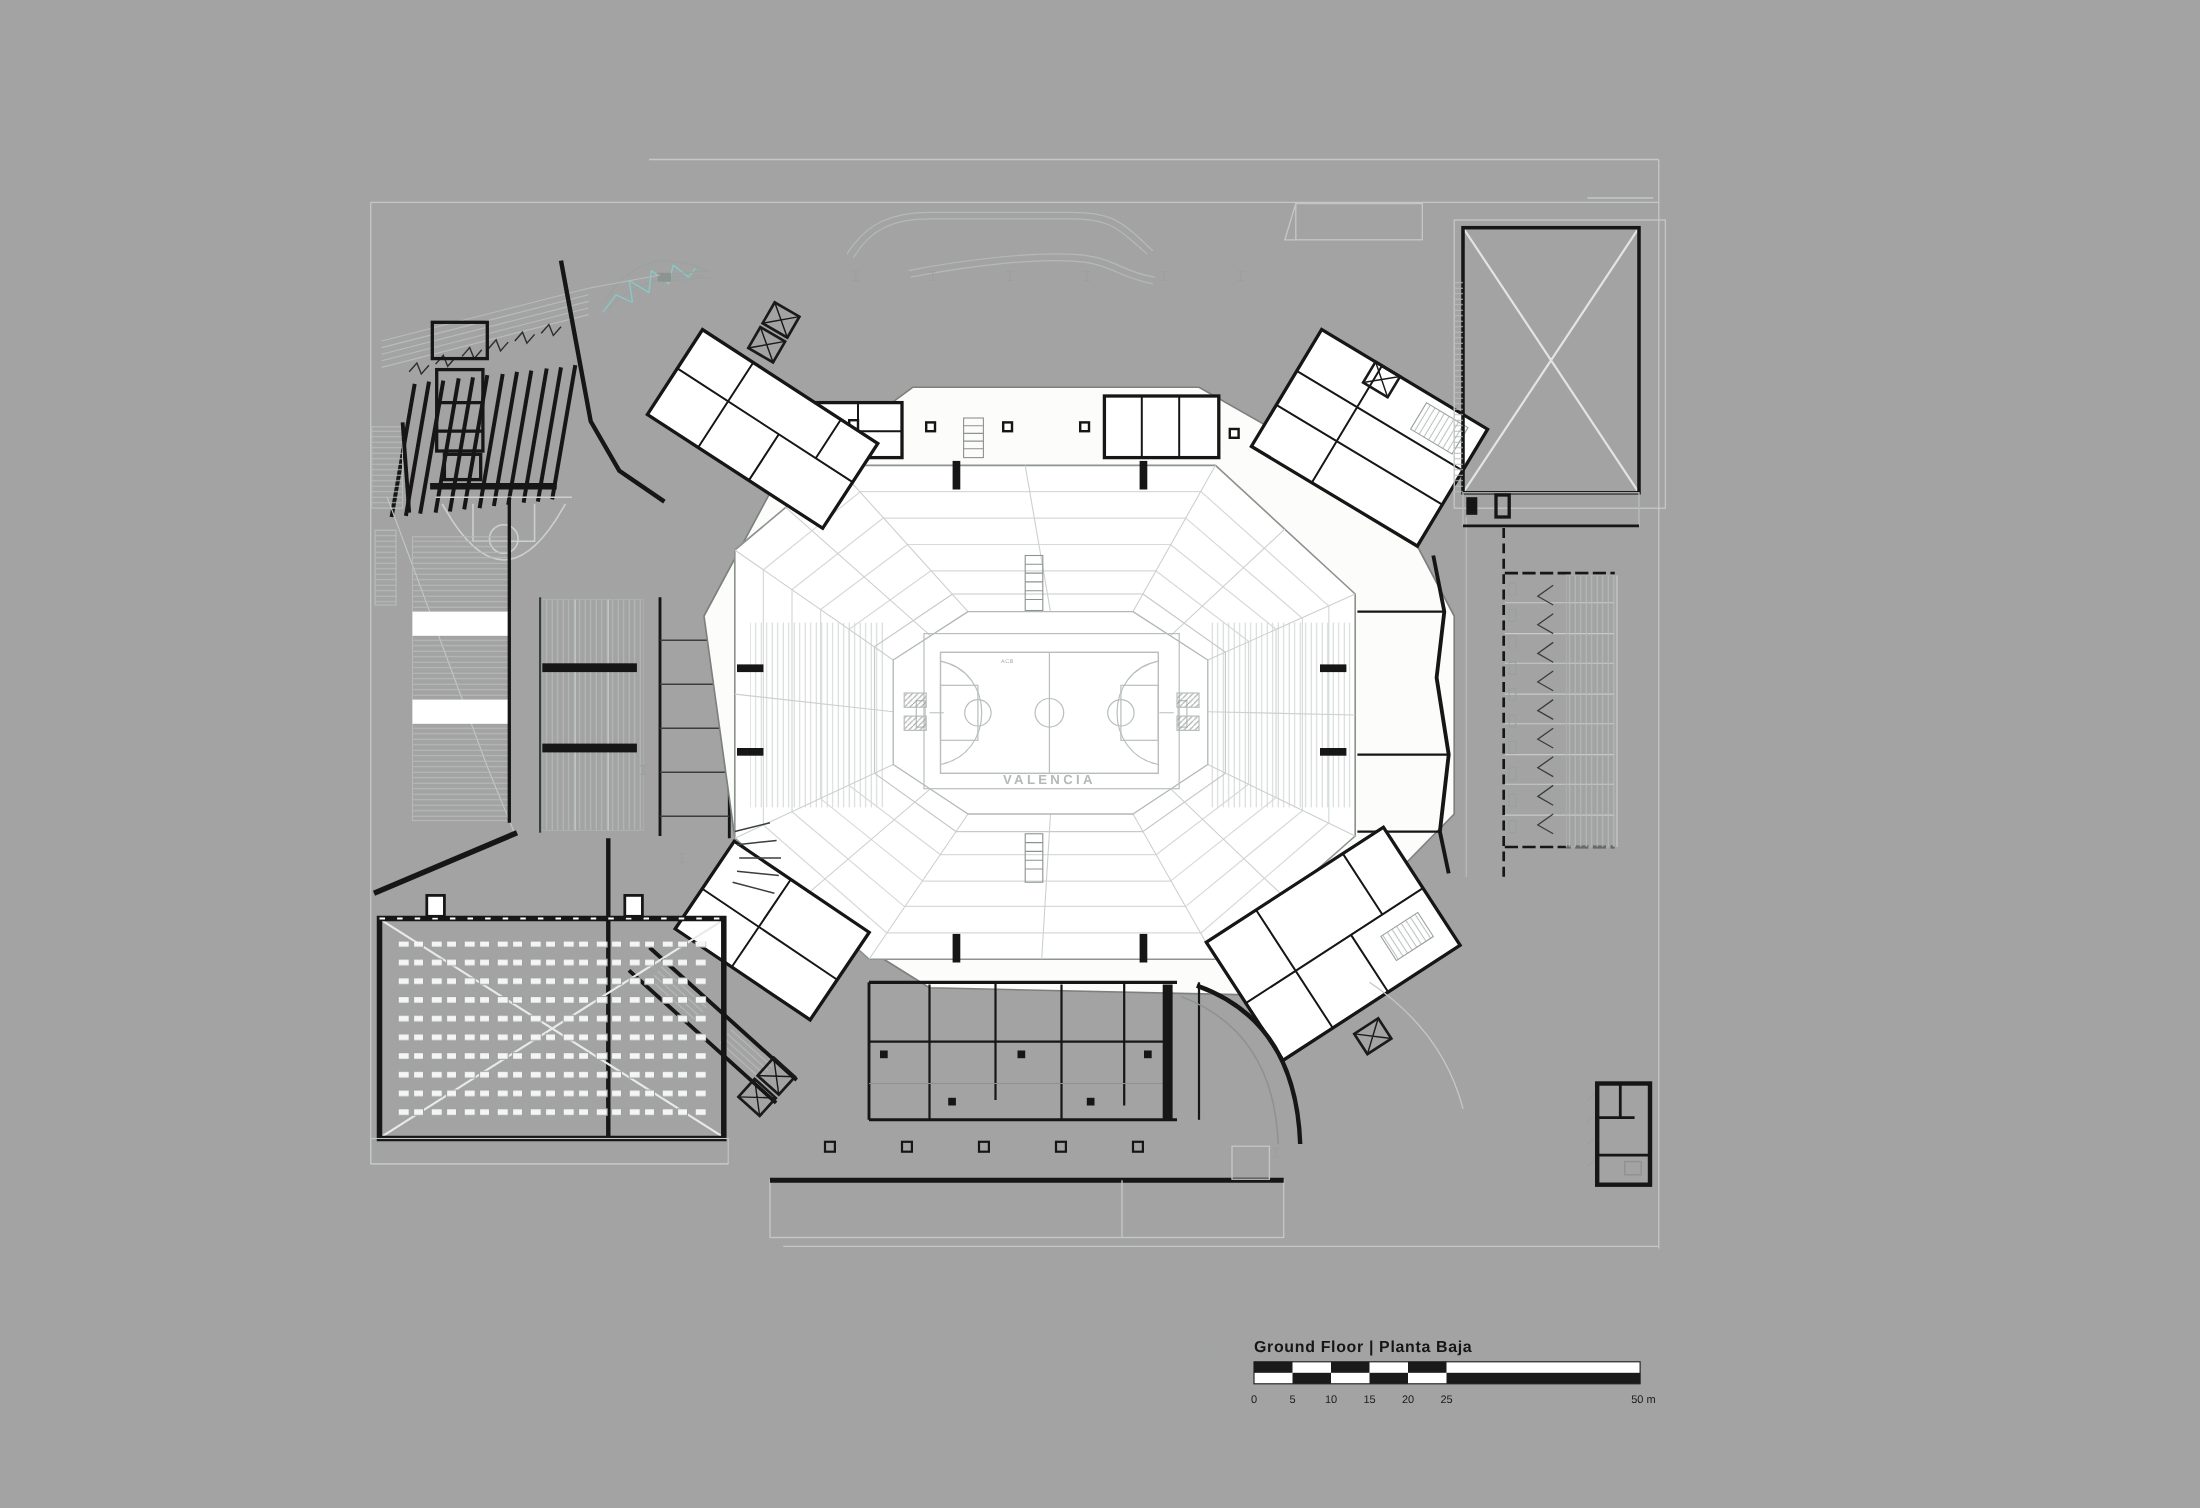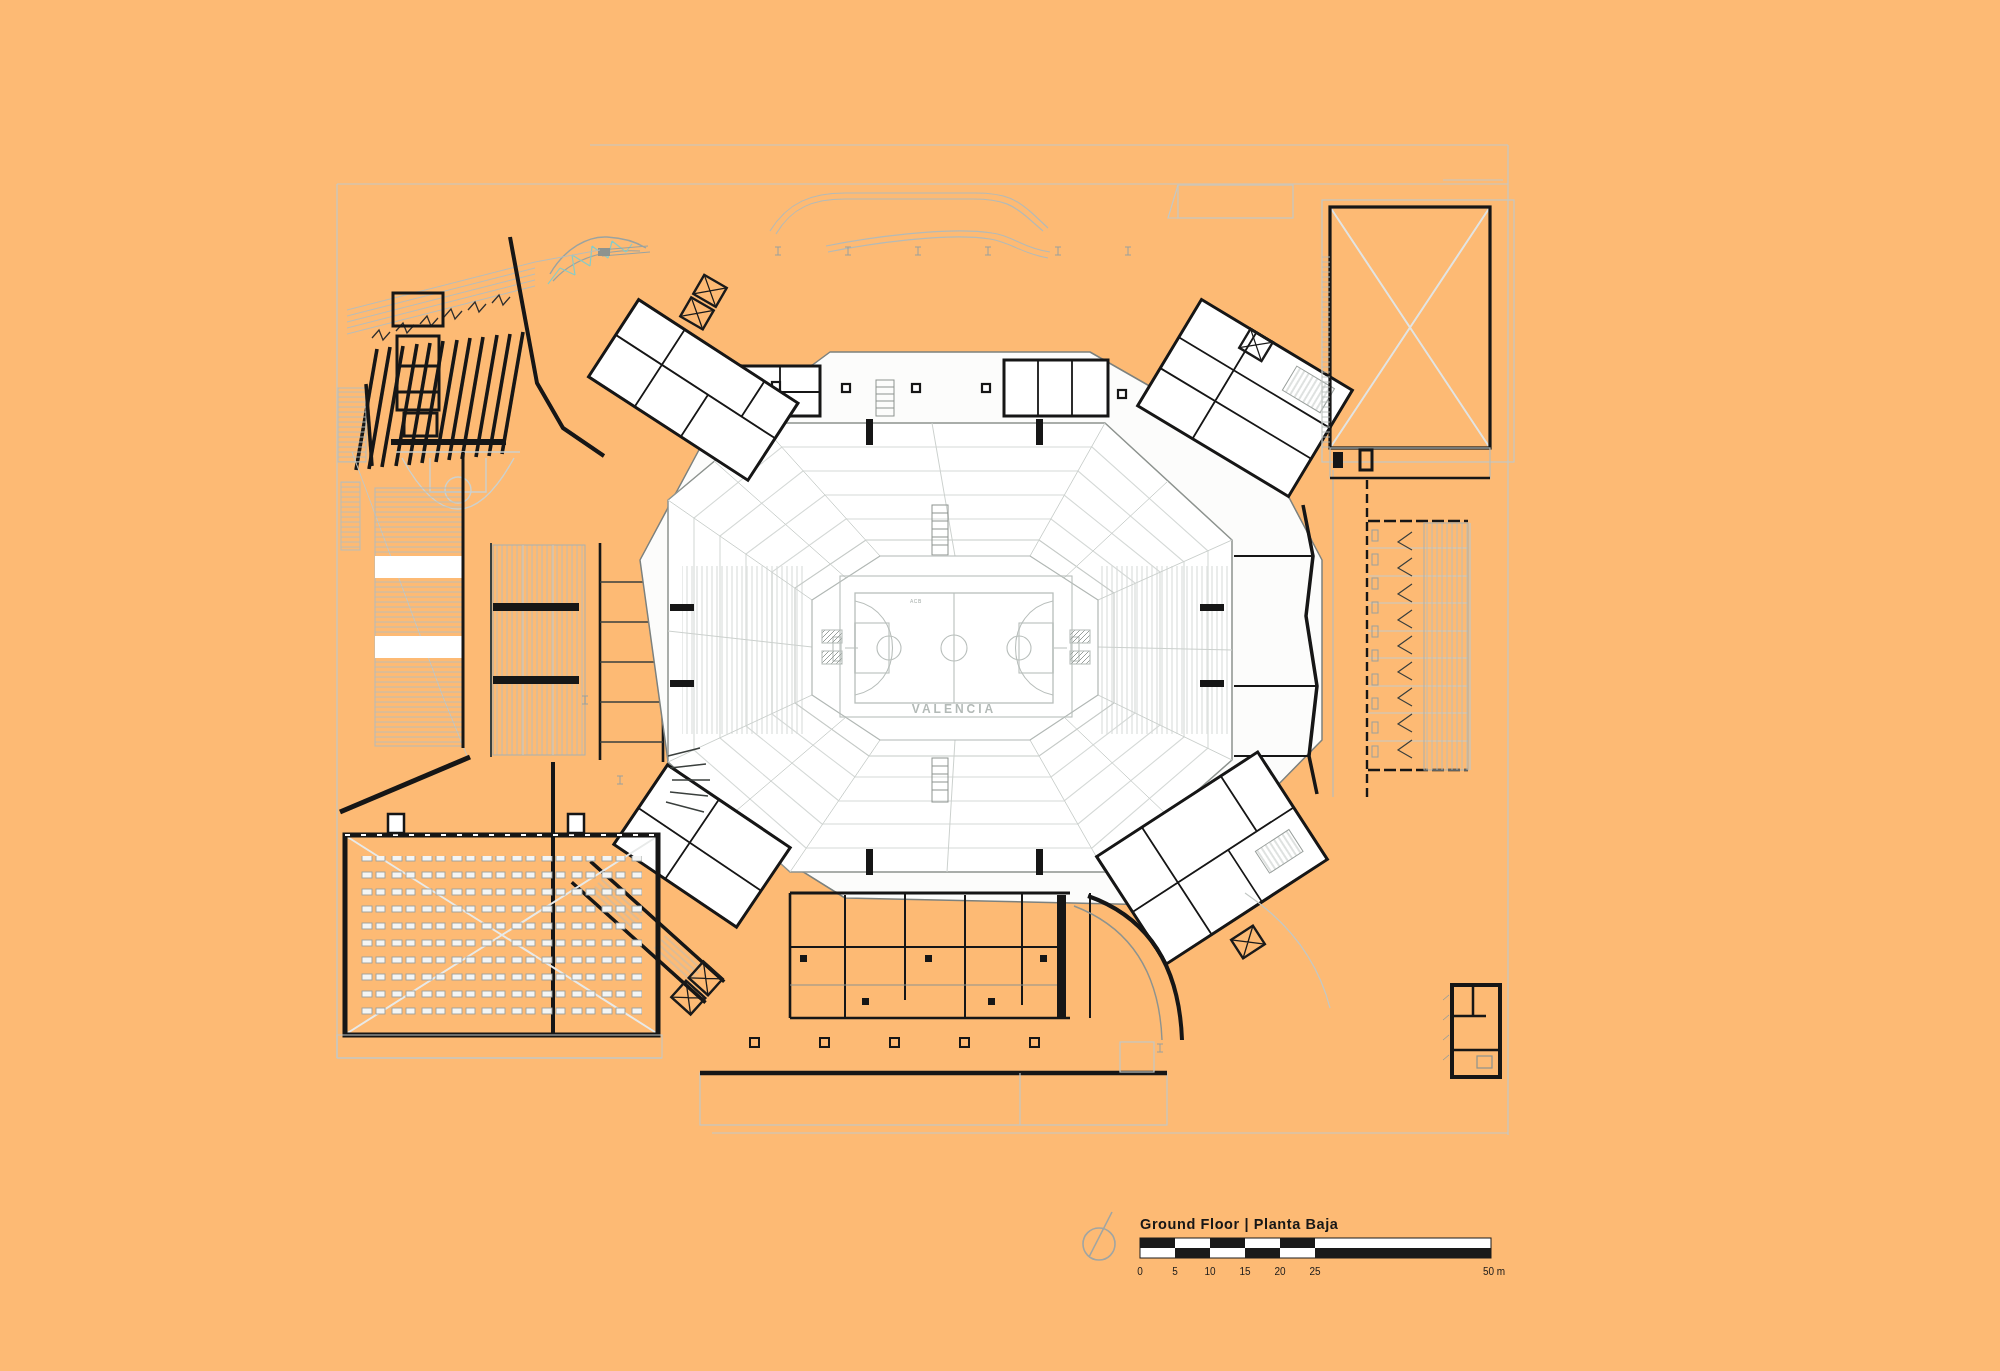--- a/index.html
+++ b/index.html
@@ -1,16 +1,16 @@
 <!DOCTYPE html>
 <html><head>
 <meta charset="utf-8">
 <style>
   html,body{margin:0;padding:0;background:#ffffff;}
-  .sheet{position:relative;width:2000px;height:1371px;background:#fdba74;
+  .sheet{position:relative;width:2000px;height:1371px;background:#a3a3a3;
          font-family:"Liberation Sans",sans-serif;overflow:hidden;}
   svg{position:absolute;inset:0;display:block;}
   .title-text{font-family:"Liberation Sans",sans-serif;font-weight:bold;font-size:14.5px;
               letter-spacing:.6px;fill:#161616;}
   .tick-text{font-family:"Liberation Sans",sans-serif;font-weight:normal;font-size:10px;fill:#1a1a1a;}
   .venue-text{font-family:"Liberation Sans",sans-serif;font-weight:bold;font-size:12px;
               letter-spacing:3px;fill:#b3bab7;}
   .league-text{font-family:"Liberation Sans",sans-serif;font-size:5px;letter-spacing:.5px;fill:#a7aeab;}
 </style>
 </head>

